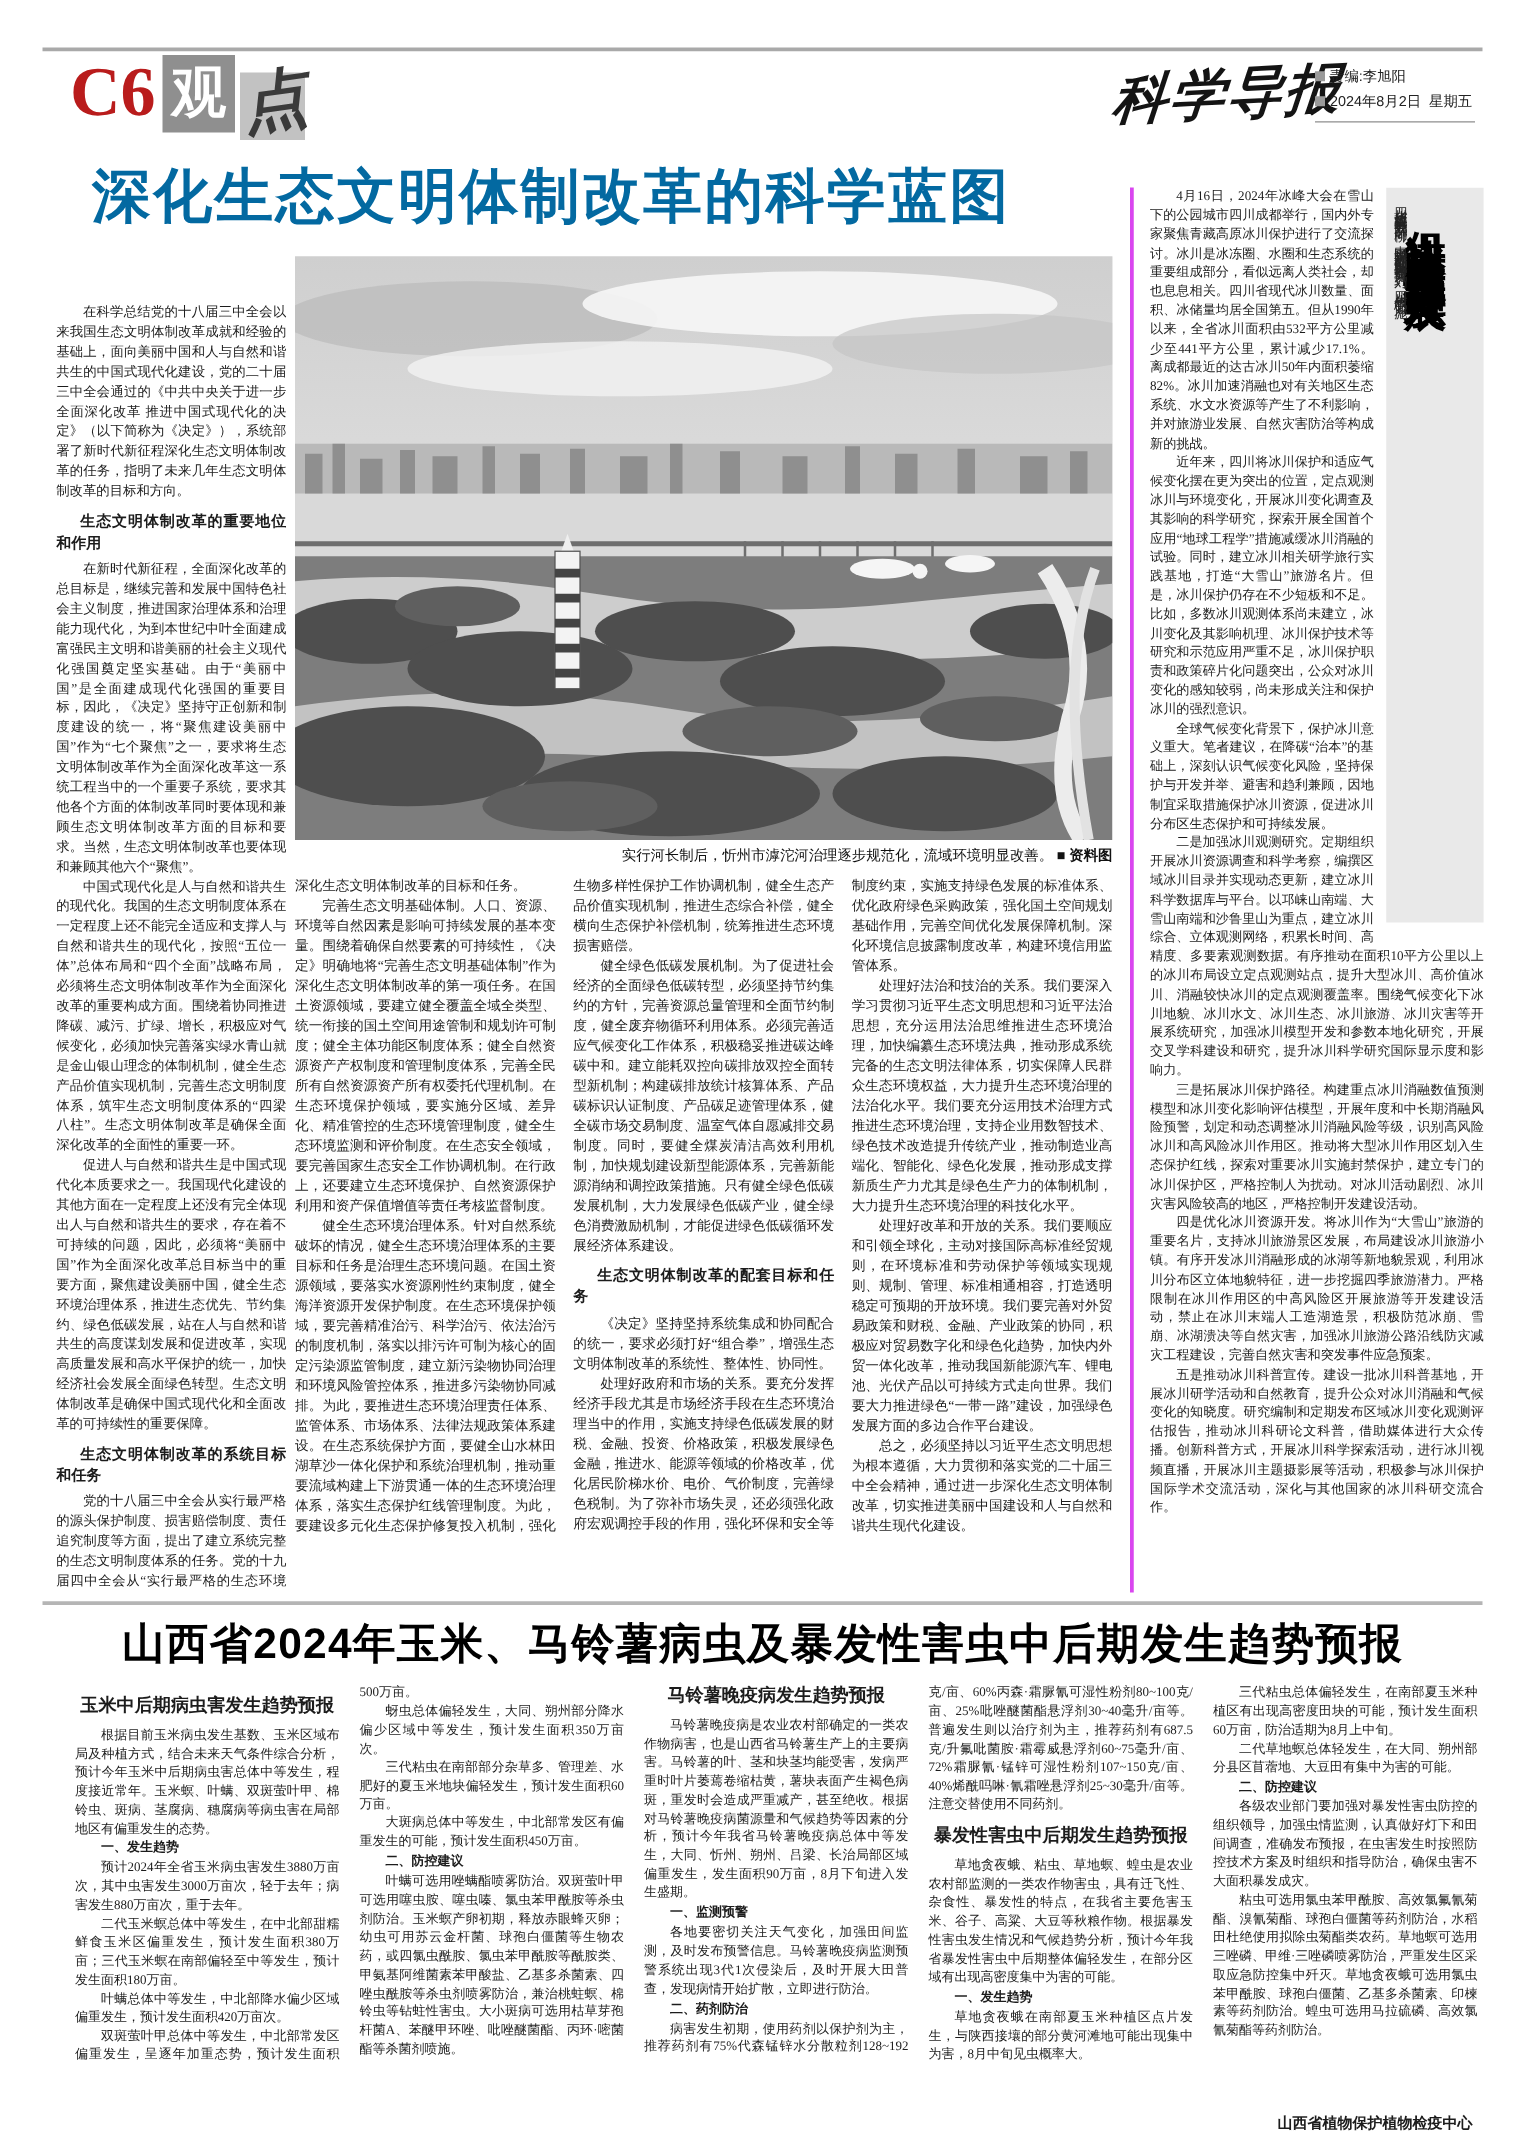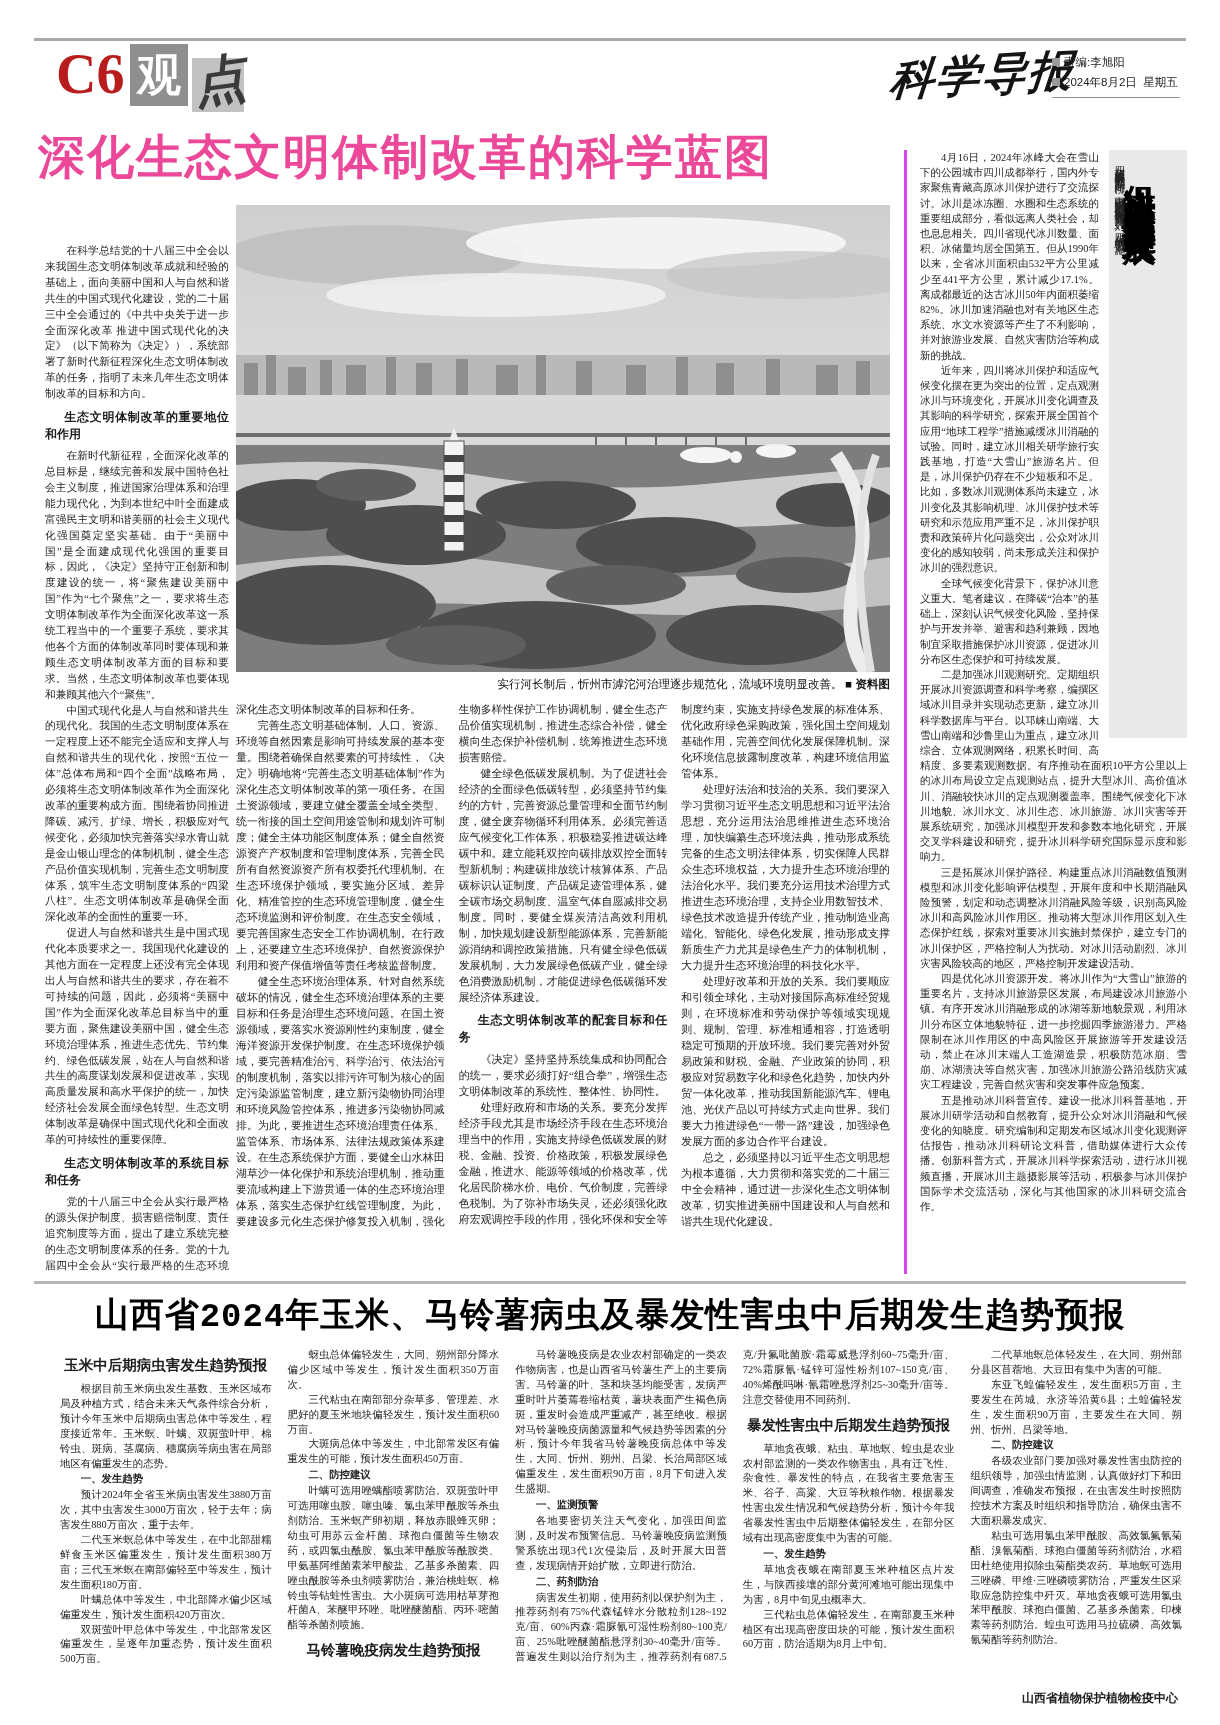--- a/index.html
+++ b/index.html
@@ -16,22 +16,22 @@
   .logo-box2{position:absolute;left:62px;top:16px;width:52px;height:54px;background:#c2c2c2;}
   .logo-box2 span{position:absolute;left:2px;top:-12px;font-family:"DejaVu Serif",serif;font-style:italic;font-weight:bold;
              font-size:52px;color:#3a3a3a;transform:rotate(-8deg);}
   #masthead{left:890px;top:46px;font-family:"DejaVu Serif",serif;font-style:italic;font-weight:bold;font-size:44px;
             color:#141414;transform:rotate(-3deg) skewX(-8deg);letter-spacing:2px;}
   #edition-info{left:1052px;top:52px;width:134px;font-size:11.5px;line-height:20px;font-family:"Liberation Sans",sans-serif;color:#222;}
   #edition-info .sq{display:inline-block;width:8px;height:8px;background:#9a9a9a;margin-right:4px;}
   #date-rule{margin-top:5px;border-top:1px solid #8e8e8e;width:128px;}
 
   
-  #main-title{left:38px;top:126px;width:806px;text-align:left;font-family:"Liberation Sans",sans-serif;
-              font-weight:bold;font-size:47px;letter-spacing:2px;color:#ec4899;}
+  #main-title{left:38px;top:126px;width:806px;text-align:center;font-family:"Liberation Sans",sans-serif;
+              font-weight:bold;font-size:47px;letter-spacing:2px;color:#0369a1;}
   #main-byline{left:38px;top:206px;width:806px;text-align:center;font-size:13px;color:#222;}
 
   #main-col1{left:45px;top:243px;width:184px;height:1028px;overflow:hidden;
              font-size:10.7px;line-height:15.9px;text-align:justify;}
   #main-photo{left:236px;top:205px;width:654px;height:467px;background:#dcdcdc;overflow:hidden;}
   #photo-caption{left:236px;top:677px;width:654px;text-align:right;font-size:11.5px;color:#111;}
   #photo-caption b{font-family:"Liberation Sans",sans-serif;}
   #main-cols{left:236px;top:701px;width:654px;height:571px;overflow:hidden;
              column-count:3;column-gap:14px;font-size:10.9px;line-height:16px;text-align:justify;}
 
@@ -39,21 +39,21 @@
   #glacier{left:904px;top:150px;width:267px;height:1124px;border-left:3px solid #d946ef;padding-left:13px;
            overflow:hidden;font-size:10.5px;line-height:15.2px;text-align:justify;}
   #glacier-title-box{float:right;width:78px;height:588px;background:#e9e9e9;margin:0 0 10px 10px;}
   .vtext{writing-mode:vertical-rl;height:100%;padding:8px 3px 8px 3px;box-sizing:border-box;}
   .vtitle{display:block;font-family:"Liberation Sans",sans-serif;font-weight:bold;font-size:34px;
           letter-spacing:3px;color:#000;}
   .vauthors{display:block;font-size:10.5px;letter-spacing:1px;margin-top:0;color:#222;margin-right:4px;}
 
   
   #mid-rule{left:34px;right:34px;top:1281px;height:3px;background:#b5b5b5;}
-  #forecast-title{left:40px;top:1292px;width:1140px;text-align:center;font-family:Liberation Mono, monospace;
+  #forecast-title{left:40px;top:1292px;width:1140px;text-align:center;font-family:Liberation Sans, sans-serif;
                   font-weight:bold;font-size:34px;letter-spacing:1px;color:#000;}
   #forecast-cols{left:60px;top:1348px;width:1122px;height:360px;overflow:hidden;
                  column-count:5;column-gap:16px;font-size:10.4px;line-height:14.9px;text-align:justify;}
   #forecast-signature{right:42px;top:1690px;font-weight:bold;font-size:12px;background:#fff;padding-left:10px;
                       font-family:"Liberation Sans",sans-serif;}
 
   
   .blk-p{margin:0;text-indent:2em;}
   .blk-cont{margin:0;}
   .blk-h{font-family:"Liberation Sans",sans-serif;font-weight:bold;font-size:12px;line-height:17px;
@@ -233,20 +233,19 @@
       <p class="blk-h4">一、监测预警</p>
       <p class="blk-p">各地要密切关注天气变化，加强田间监测，及时发布预警信息。马铃薯晚疫病监测预警系统出现3代1次侵染后，及时开展大田普查，发现病情开始扩散，立即进行防治。</p>
       <p class="blk-h4">二、药剂防治</p>
       <p class="blk-p">病害发生初期，使用药剂以保护剂为主，推荐药剂有75%代森锰锌水分散粒剂128~192克/亩、60%丙森·霜脲氰可湿性粉剂80~100克/亩、25%吡唑醚菌酯悬浮剂30~40毫升/亩等。普遍发生则以治疗剂为主，推荐药剂有687.5克/升氟吡菌胺·霜霉威悬浮剂60~75毫升/亩、72%霜脲氰·锰锌可湿性粉剂107~150克/亩、40%烯酰吗啉·氰霜唑悬浮剂25~30毫升/亩等。注意交替使用不同药剂。</p>
       <h3 class="blk-h3">暴发性害虫中后期发生趋势预报</h3>
       <p class="blk-p">草地贪夜蛾、粘虫、草地螟、蝗虫是农业农村部监测的一类农作物害虫，具有迁飞性、杂食性、暴发性的特点，在我省主要危害玉米、谷子、高粱、大豆等秋粮作物。根据暴发性害虫发生情况和气候趋势分析，预计今年我省暴发性害虫中后期整体偏轻发生，在部分区域有出现高密度集中为害的可能。</p>
       <p class="blk-h4">一、发生趋势</p>
       <p class="blk-p">草地贪夜蛾在南部夏玉米种植区点片发生，与陕西接壤的部分黄河滩地可能出现集中为害，8月中旬见虫概率大。</p>
       <p class="blk-p">三代粘虫总体偏轻发生，在南部夏玉米种植区有出现高密度田块的可能，预计发生面积60万亩，防治适期为8月上中旬。</p>
       <p class="blk-p">二代草地螟总体轻发生，在大同、朔州部分县区苜蓿地、大豆田有集中为害的可能。</p>
-      <p class="blk-p">东亚飞蝗偏轻发生，发生面积5万亩，主要发生在芮城、永济等沿黄6县；土蝗偏轻发生，发生面积90万亩，主要发生在大同、朔州、忻州、吕梁等地。</p>
       <p class="blk-h4">二、防控建议</p>
       <p class="blk-p">各级农业部门要加强对暴发性害虫防控的组织领导，加强虫情监测，认真做好灯下和田间调查，准确发布预报，在虫害发生时按照防控技术方案及时组织和指导防治，确保虫害不大面积暴发成灾。</p>
       <p class="blk-p">粘虫可选用氯虫苯甲酰胺、高效氯氟氰菊酯、溴氰菊酯、球孢白僵菌等药剂防治，水稻田杜绝使用拟除虫菊酯类农药。草地螟可选用三唑磷、甲维·三唑磷喷雾防治，严重发生区采取应急防控集中歼灭。草地贪夜蛾可选用氯虫苯甲酰胺、球孢白僵菌、乙基多杀菌素、印楝素等药剂防治。蝗虫可选用马拉硫磷、高效氯氰菊酯等药剂防治。</p>
     </div>
   <div id="forecast-signature" class="abs">山西省植物保护植物检疫中心</div>
 
 </div>
 
 </body></html>

